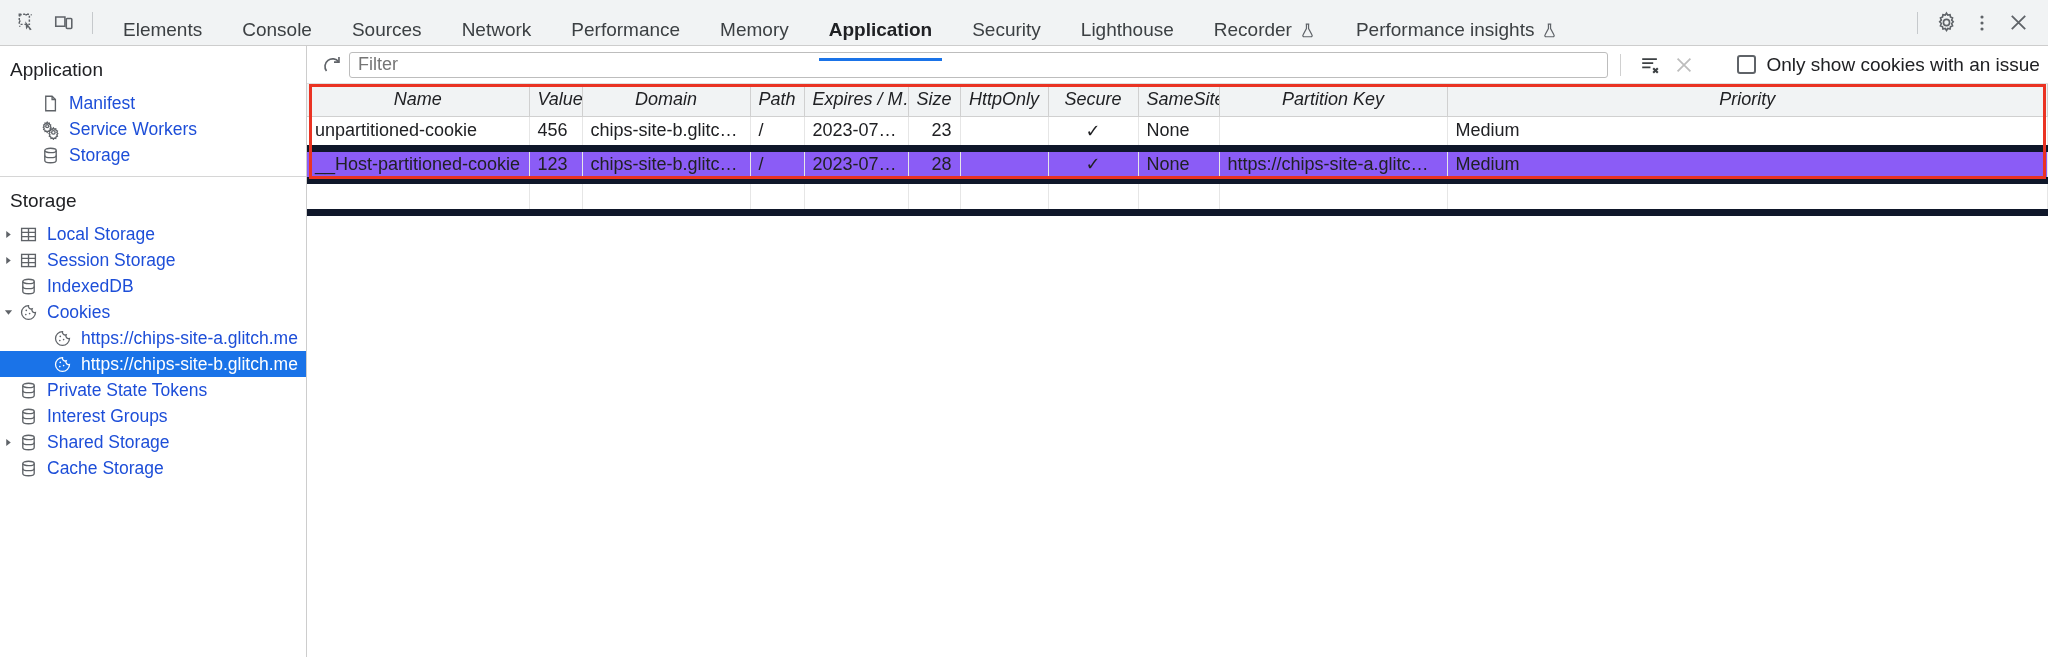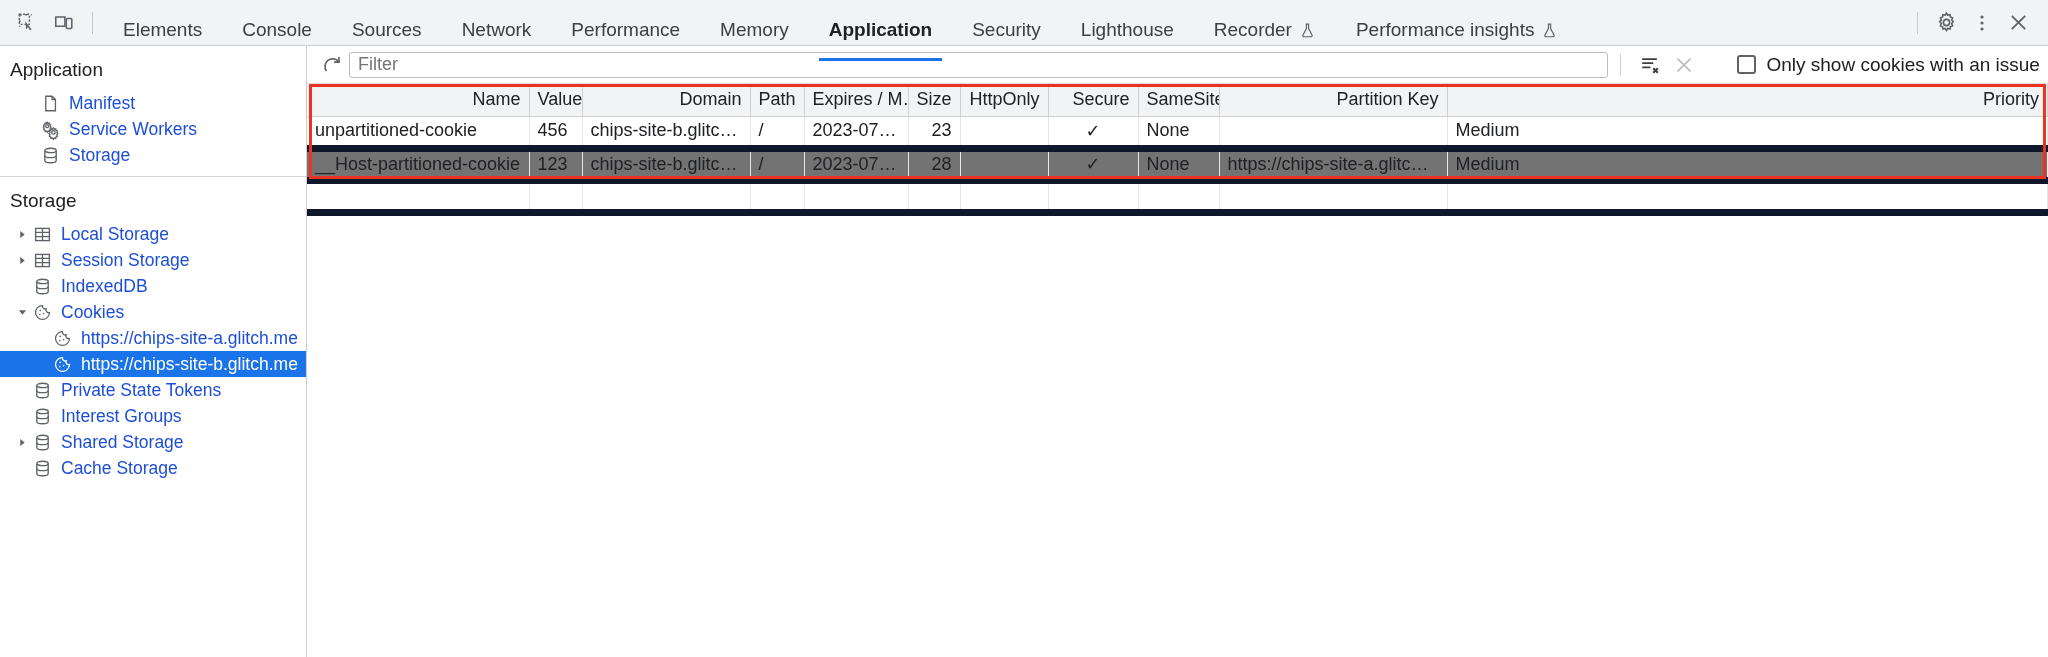--- a/index.html
+++ b/index.html
@@ -84,21 +84,21 @@
   }
   .tree-row .tw-spacer { width: 16px; min-width: 16px; }
   .tree-row .ticon {
     width: 24px; min-width: 24px; height: 26px;
     display: flex; align-items: center; justify-content: center;
     margin-right: 7px; color: #5f6368;
   }
   .tree-row.selected .ticon { color: #ffffff; }
   .tree-row .tlabel { overflow: hidden; text-overflow: ellipsis; }
 
-  .indent-1 { padding-left: 14px; }
+  .indent-1 { }
   .indent-2 { padding-left: 22px; }
   .indent-3 { padding-left: 50px; }
 
   
   .main { flex: 1 1 auto; display: flex; flex-direction: column; min-width: 0; background: #fff; }
 
   .filterbar {
     height: 38px; min-height: 38px;
     display: flex; align-items: center;
     background: #ffffff;
@@ -141,35 +141,35 @@
     position: absolute; left: 2px; top: 0;
     right: 2px; height: 95px;
     border: 3px solid #ea3323; pointer-events: none; z-index: 5;
   }
   table.cookies {
     width: 100%; border-collapse: collapse; table-layout: fixed;
     font-size: 18px; color: #202124;
   }
   table.cookies th {
     background: #f1f3f4;
-    font-weight: normal; text-align: right;
+    font-weight: normal; text-align: center;
     height: 32px; padding: 0 8px;
     border-right: 1px solid #d0d0d0;
     border-bottom: 1px solid #d0d0d0;
     white-space: nowrap; overflow: hidden;
-    cursor: pointer; font-size: 18px;
+    cursor: pointer; font-size: 18px; font-style: italic;
   }
   table.cookies td {
     height: 32px; padding: 0 8px;
     border-right: 1px solid #e6e6e6;
     border-bottom: 7px solid #0f172a;
     white-space: nowrap; overflow: hidden; text-overflow: ellipsis;
   }
   table.cookies tr.row-odd td { background: #ffffff; }
-  table.cookies tr.row-even td { background: #737373; margin-top: 36px; }
+  table.cookies tr.row-even td { background: #8b5cf6; margin-top: 36px; }
   td.num, th.num { text-align: right; }
   td.center { text-align: center; }
   td.name-cell { padding-left: 24px; }
 
   .filler-row td { border-right: 1px solid #e6e6e6; border-bottom: none; height: auto; }
 </style>
 </head>
 <body>
 
 <div class="app">

